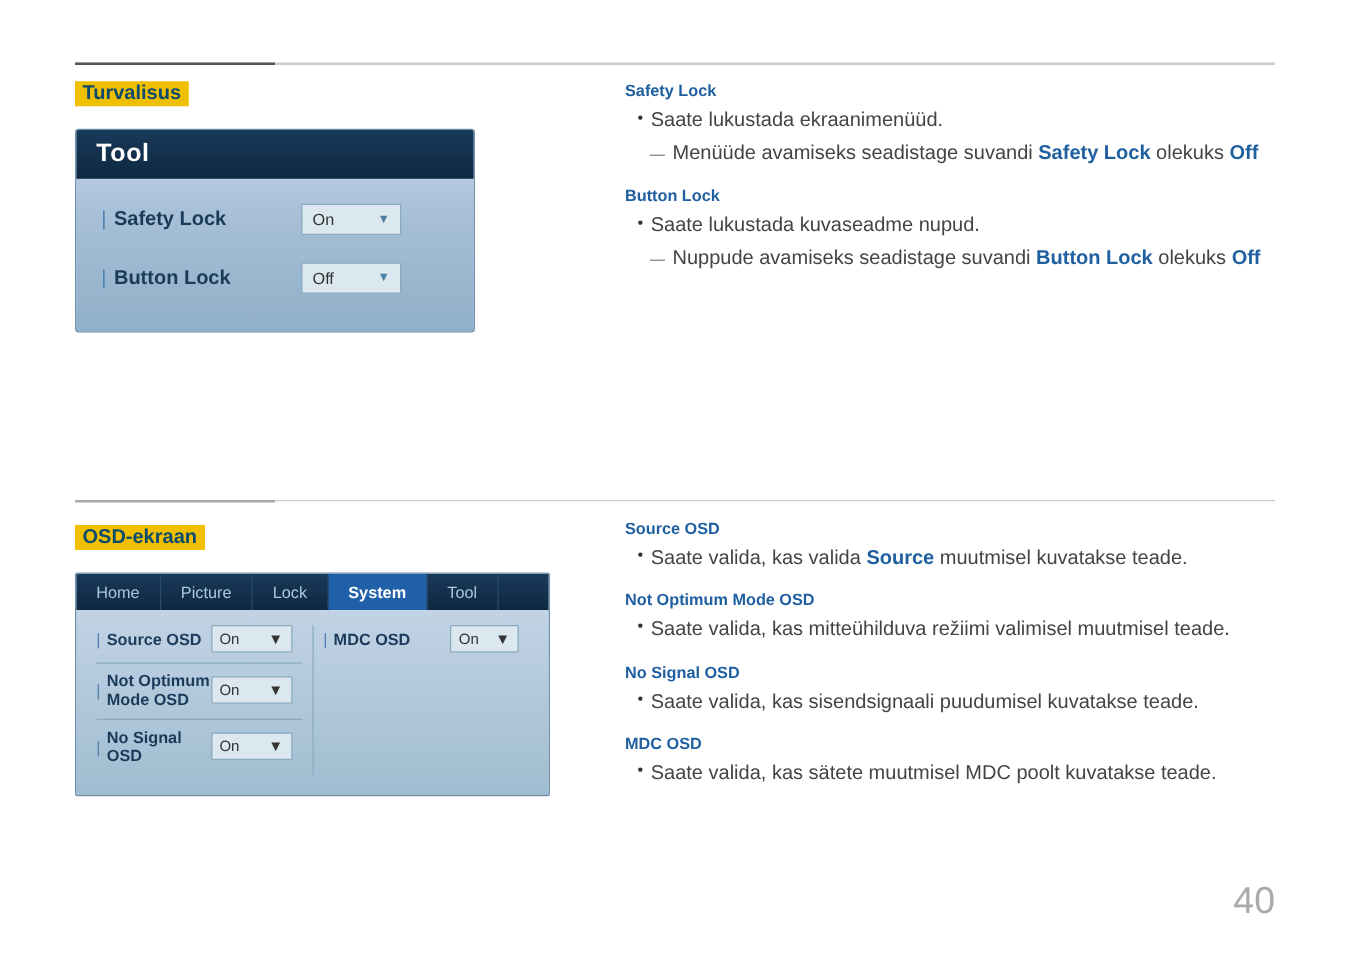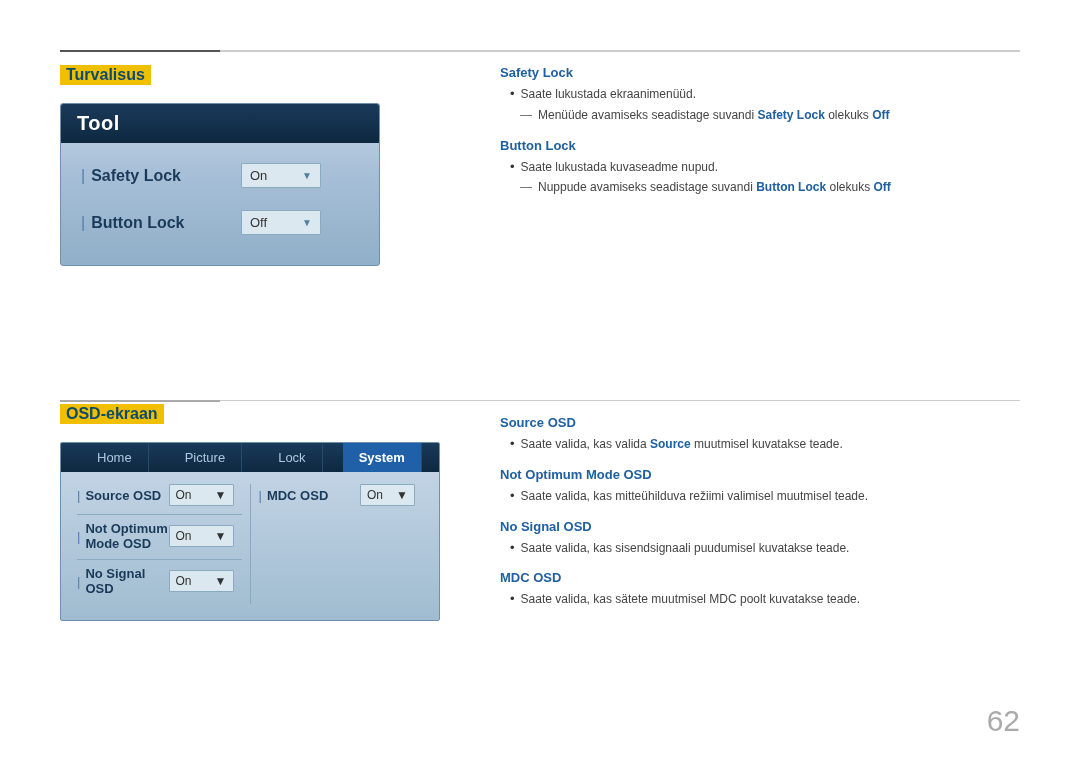--- a/index.html
+++ b/index.html
@@ -165,21 +165,21 @@
     }
 
     .info-bullet::before {
       content: '•';
       margin-right: 6px;
       flex-shrink: 0;
       color: #333;
     }
 
     .info-text {
-      font-size: 12px;
+      font-size: 16px;
       color: #444;
       line-height: 1.4;
     }
 
     .info-sub {
       margin-left: 20px;
       margin-bottom: 4px;
       font-size: 12px;
       color: #444;
       line-height: 1.4;
@@ -196,21 +196,21 @@
 
     .bold-blue {
       font-weight: bold;
       color: #2060a0;
     }
 
     
     .bottom-left {
       position: absolute;
       left: 60px;
-      top: 404px;
+      top: 420px;
       width: 420px;
     }
 
     .bottom-right {
       position: absolute;
       left: 500px;
       top: 415px;
       right: 60px;
     }
 
@@ -229,21 +229,20 @@
       display: flex;
       align-items: stretch;
     }
 
     .osd-tab {
       padding: 7px 16px;
       font-size: 13px;
       color: #aac8e0;
       cursor: pointer;
       border-right: 1px solid #2a4a6a;
-      margin-left: 20px;
     }
 
     .osd-tab.active {
       background: #2060a8;
       color: #ffffff;
       font-weight: bold;
     }
 
     .osd-body {
       padding: 12px 16px 16px 16px;
@@ -461,15 +460,15 @@
       <span class="info-text">Saate valida, kas sisendsignaali puudumisel kuvatakse teade.</span>
     </div>
 
     <div class="info-section-title">MDC OSD</div>
     <div class="info-bullet">
       <span class="info-text">Saate valida, kas sätete muutmisel MDC poolt kuvatakse teade.</span>
     </div>
 
   </div>
 
-  <div class="page-number">62</div>
+  <div class="page-number">40</div>
 
 </div>
 
 </body></html>

